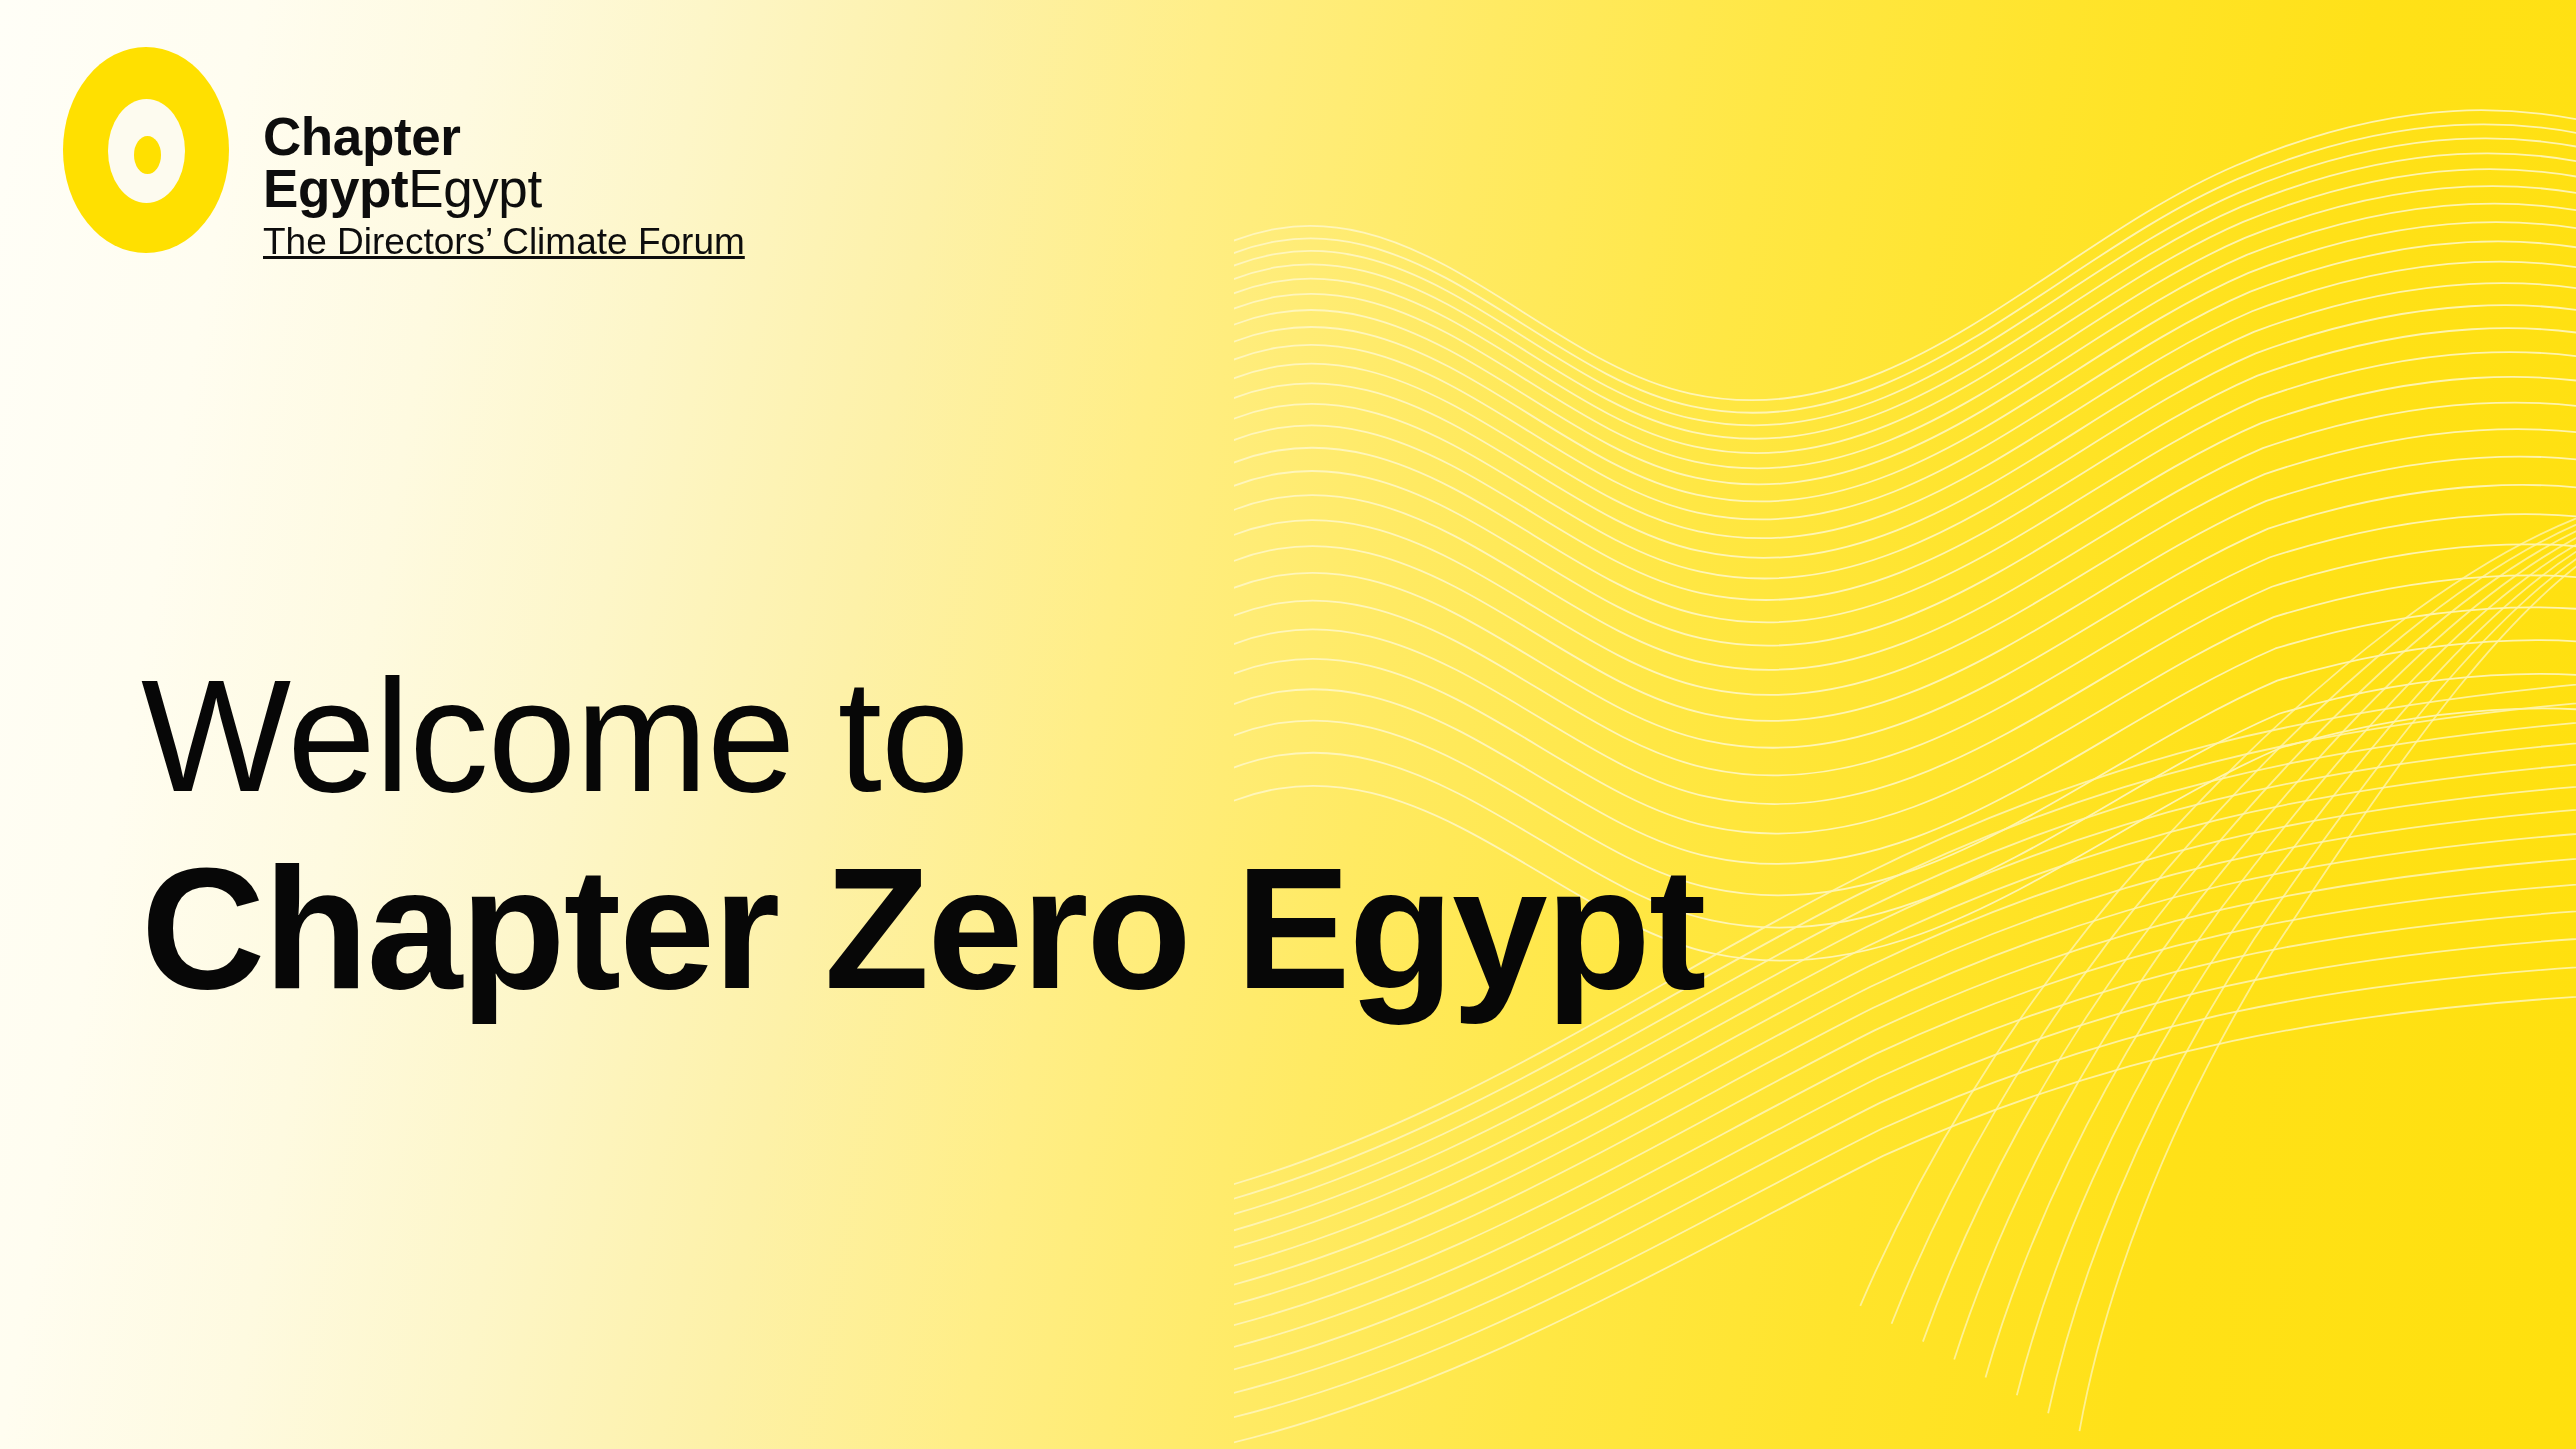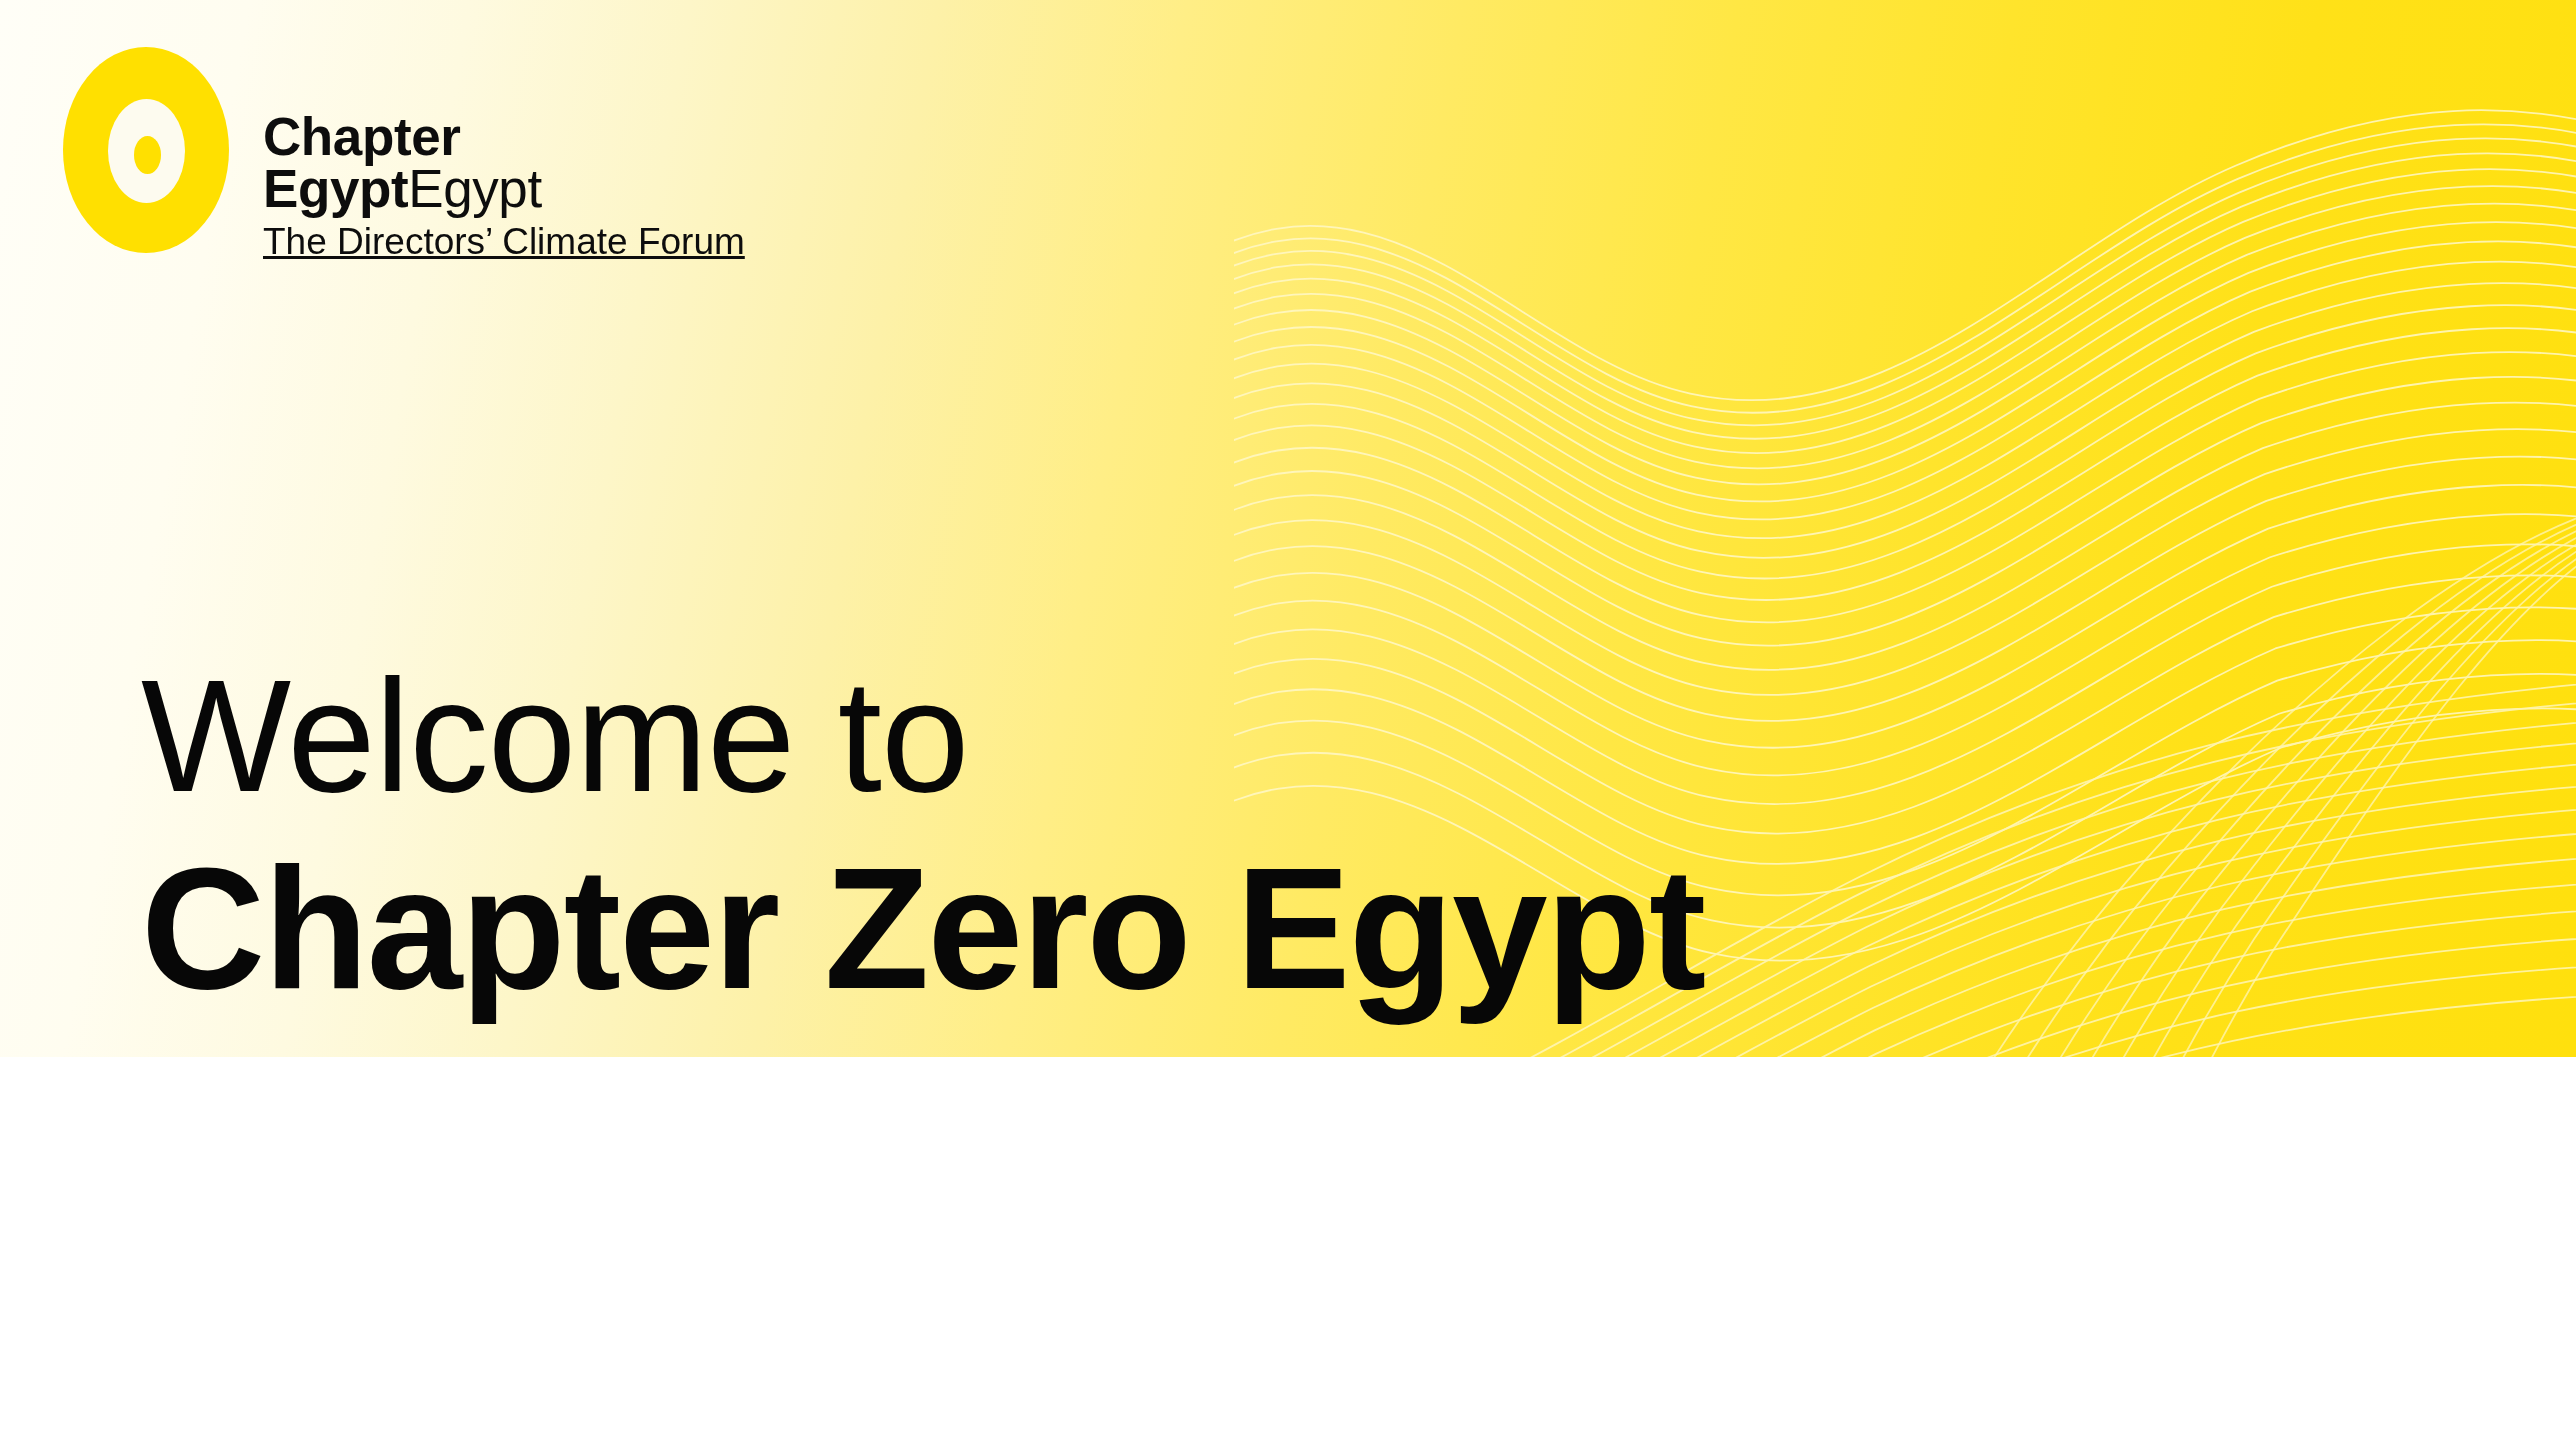--- a/index.html
+++ b/index.html
@@ -5,21 +5,21 @@
 <style>
   * { margin:0; padding:0; box-sizing:border-box; }
   html, body {
     width:2576px; height:1449px;
     overflow:hidden;
     font-family:"Liberation Sans", sans-serif;
   }
 
   .slide{
     position:relative;
-    width:2576px; height:1057px;
+    width:2576px; height:1449px;
     background: linear-gradient(100deg,
         #FFFEF7   0%,
         #FFFDF0   9%,
         #FEFAE0  17%,
         #FDF6C8  25%,
         #FDF1A8  34%,
         #FFEE86  43%,
         #FFEA63  53%,
         #FFE744  63%,
         #FFE42C  73%,

